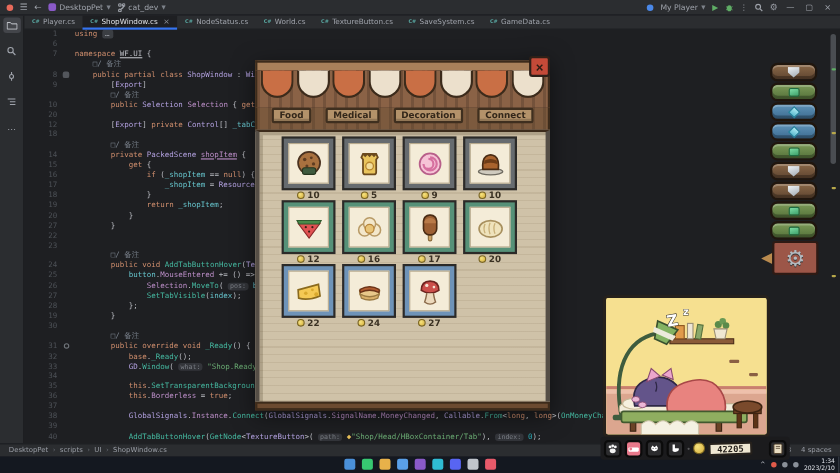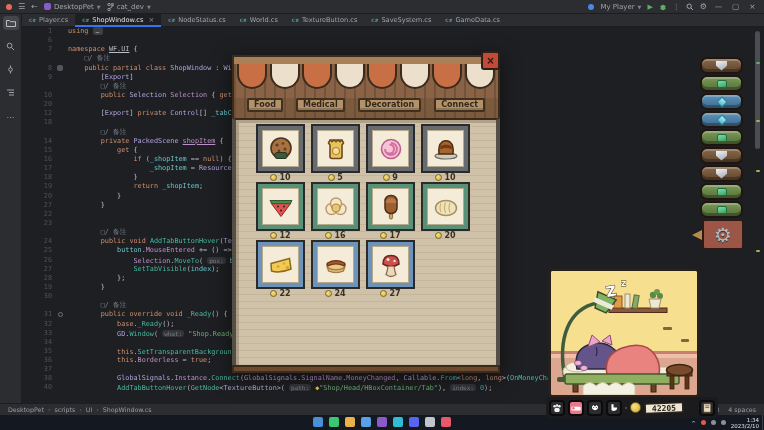--- a/index.html
+++ b/index.html
@@ -392,20 +392,25 @@
       </div>
       <div class="row">
         <span class="gut">37</span>
         <span class="gic"></span>
         <span class="ct"></span>
       </div>
       <div class="row">
         <span class="gut">38</span>
         <span class="gic"></span>
         <span class="ct"><span class="tk-x">            </span><span class="tk-t">GlobalSignals</span><span class="tk-x">.</span><span class="tk-p">Instance</span><span class="tk-x">.</span><span class="tk-m">Connect</span><span class="tk-x">(</span><span class="tk-t">GlobalSignals</span><span class="tk-x">.</span><span class="tk-p">SignalName</span><span class="tk-x">.</span><span class="tk-p">MoneyChanged</span><span class="tk-x">, </span><span class="tk-t">Callable</span><span class="tk-x">.</span><span class="tk-m">From</span><span class="tk-x">&lt;</span><span class="tk-k">long</span><span class="tk-x">, </span><span class="tk-k">long</span><span class="tk-x">&gt;(</span><span class="tk-m">OnMoneyChanged</span><span class="tk-x">));</span></span>
+      </div>
+      <div class="row">
+        <span class="gut">39</span>
+        <span class="gic"></span>
+        <span class="ct"></span>
       </div>
       <div class="row">
         <span class="gut">40</span>
         <span class="gic"></span>
         <span class="ct"><span class="tk-x">            </span><span class="tk-m">AddTabButtonHover</span><span class="tk-x">(</span><span class="tk-m">GetNode</span><span class="tk-x">&lt;</span><span class="tk-t">TextureButton</span><span class="tk-x">&gt;( </span><span class="tk-h">path:</span><span class="tk-gd"> ◆</span><span class="tk-s">"Shop/Head/HBoxContainer/Tab"</span><span class="tk-x">), </span><span class="tk-h">index:</span><span class="tk-n"> 0</span><span class="tk-x">);</span></span>
       </div>
     </div>
 
   <div class="scrollbar">
     <div class="sb-thumb"></div>

